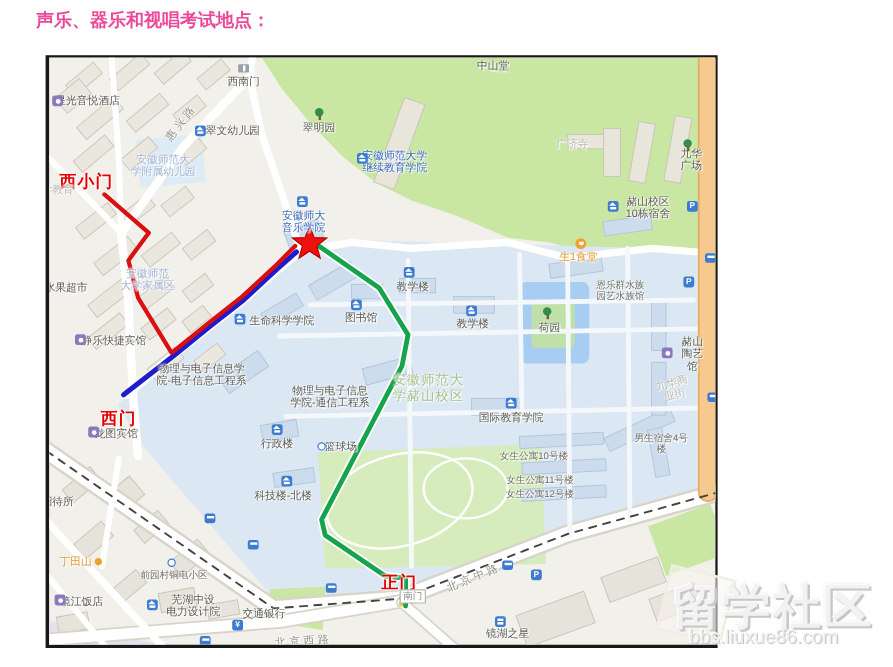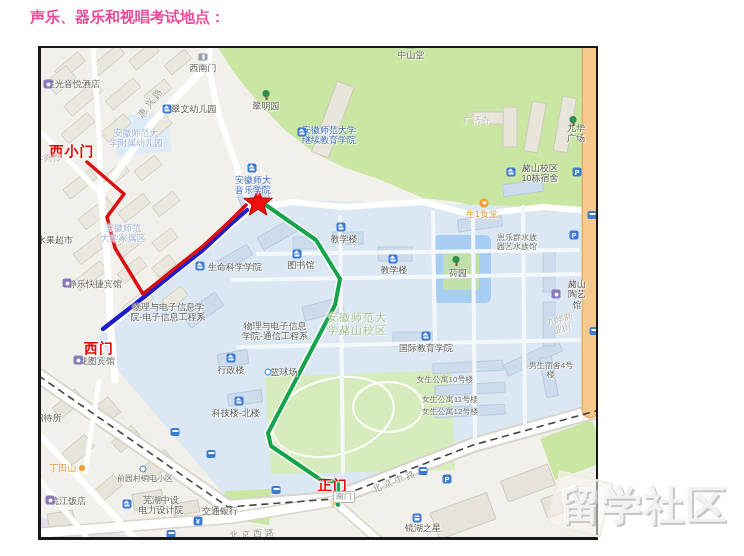--- a/index.html
+++ b/index.html
@@ -309,14 +309,15 @@
         <span class="micon bus-icon" style="left: 382px; top: 423px;"></span>
         <span class="micon bus-icon" style="left: 130px; top: 486px;"></span>
         <span class="micon bus-icon" style="left: 551px; top: 167px;"></span>
         <span class="micon bus-icon" style="left: 553px; top: 283px;"></span>
       </div>
   </div>
 
   <div id="watermark">
     <div id="wm-square"></div>
     <div id="wm-brand">留学社区</div>
+    <div id="wm-url">bbs.liuxue86.com</div>
   </div>
 </div>
 
 </body></html>

